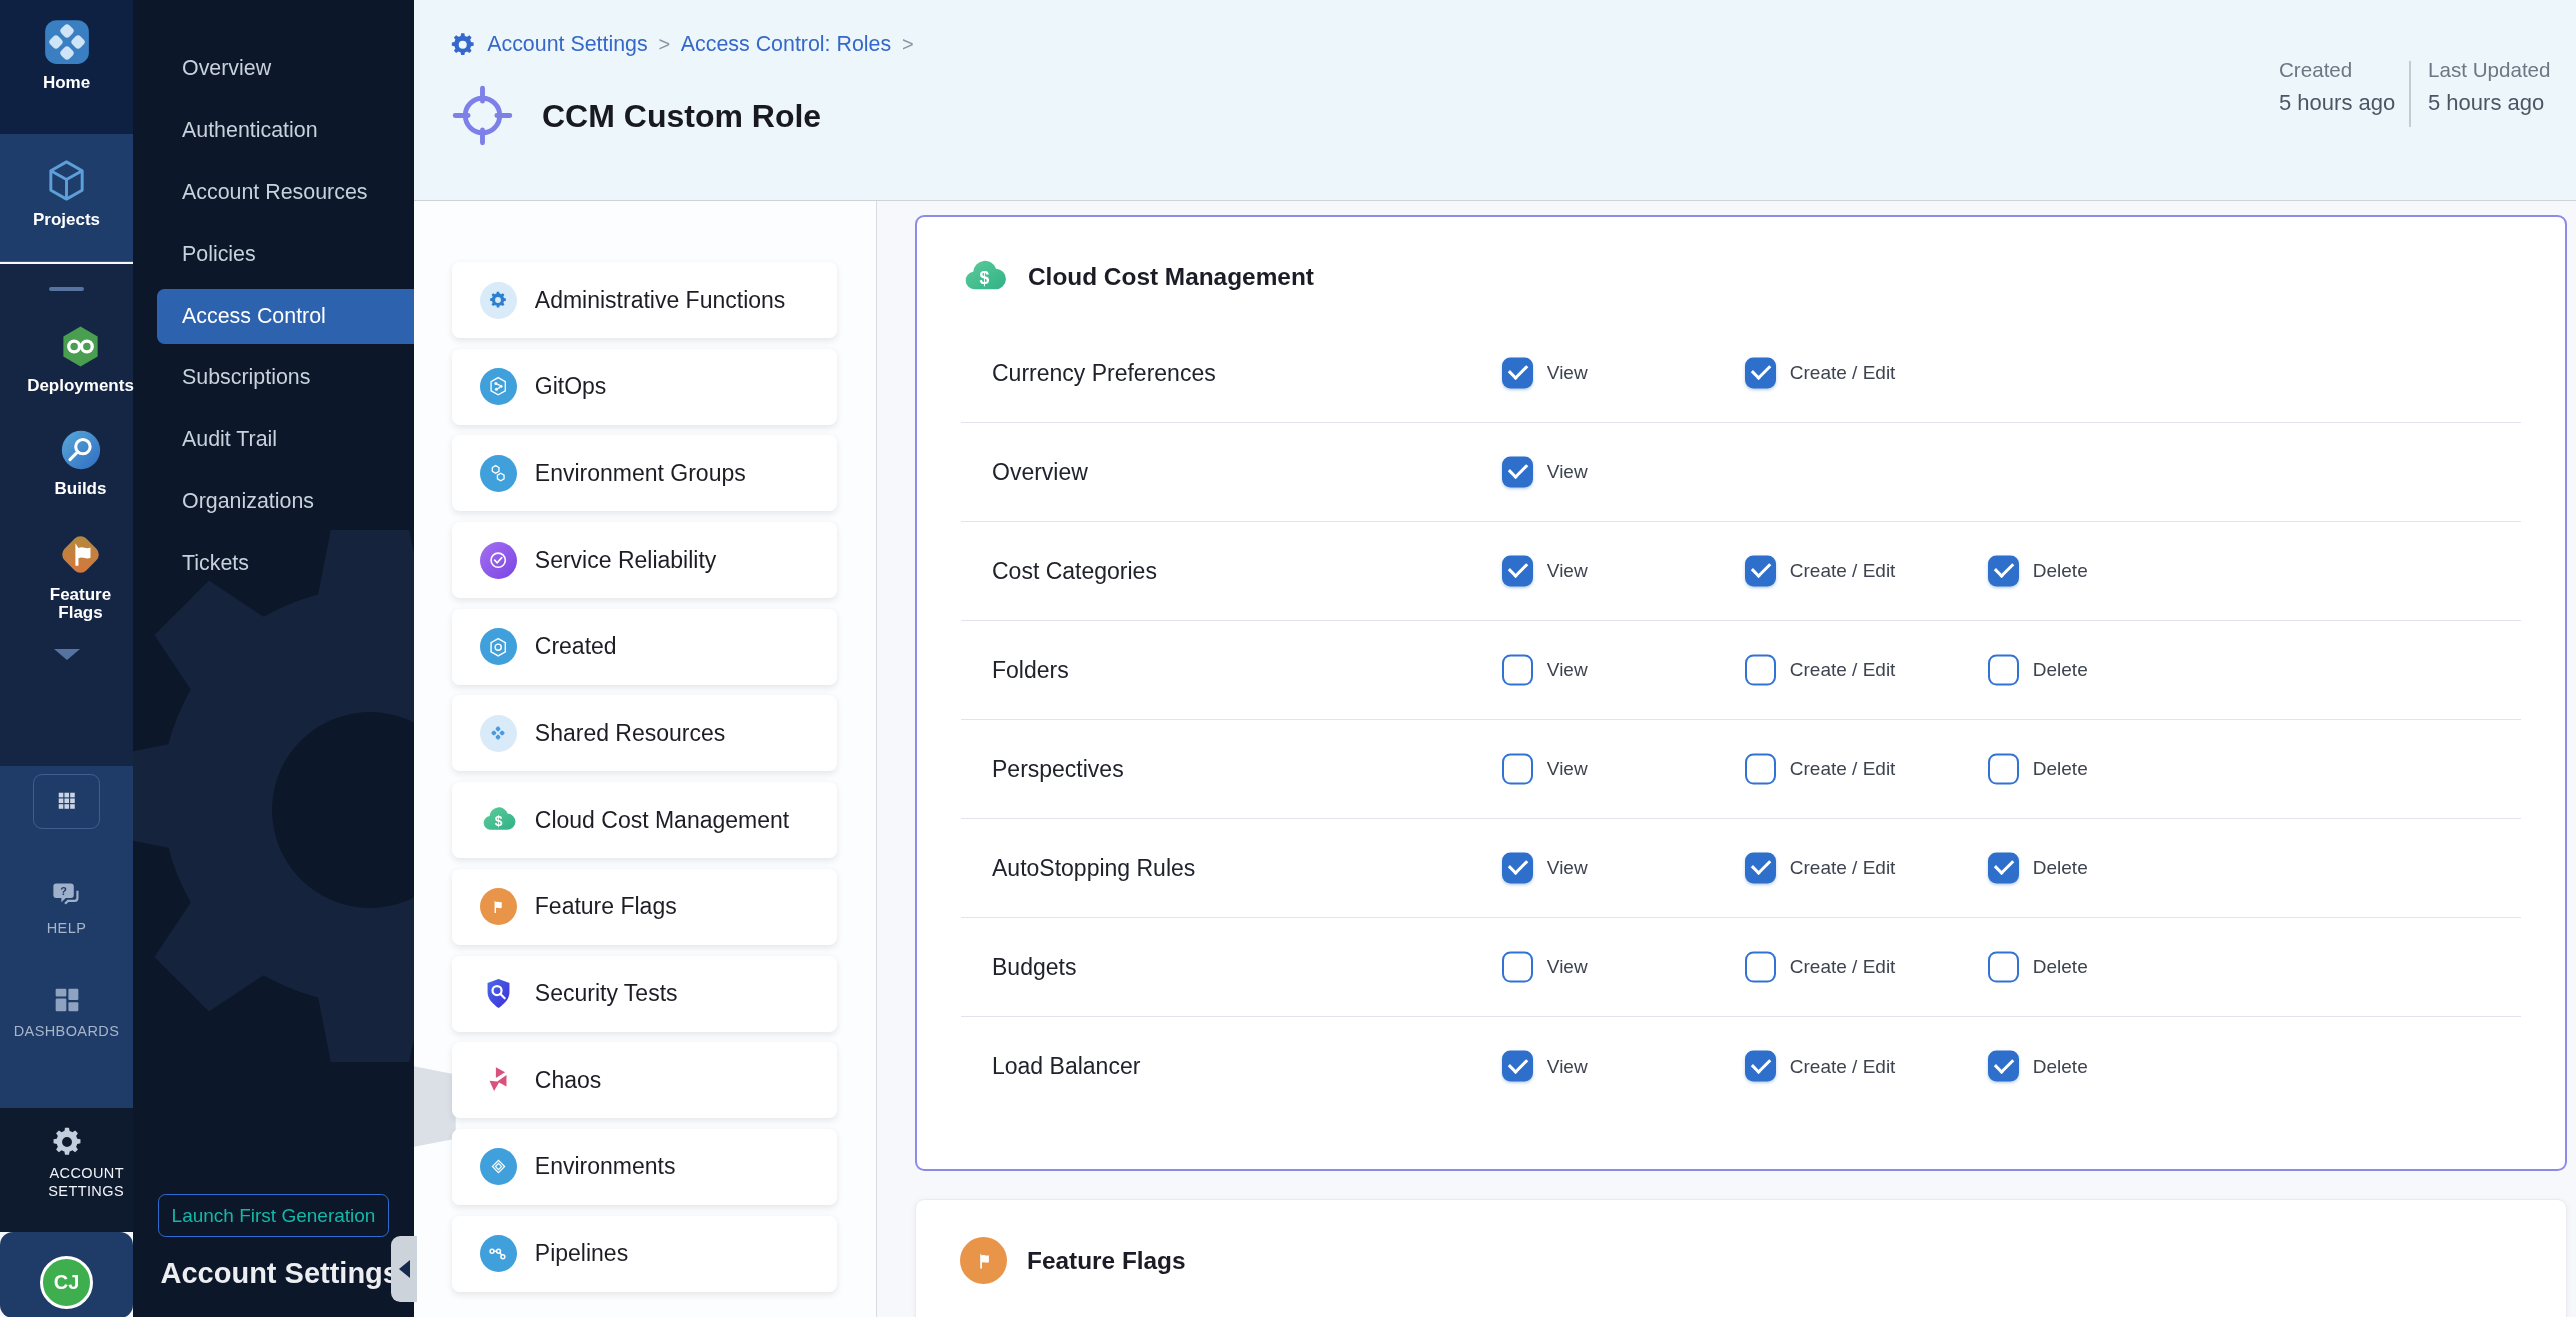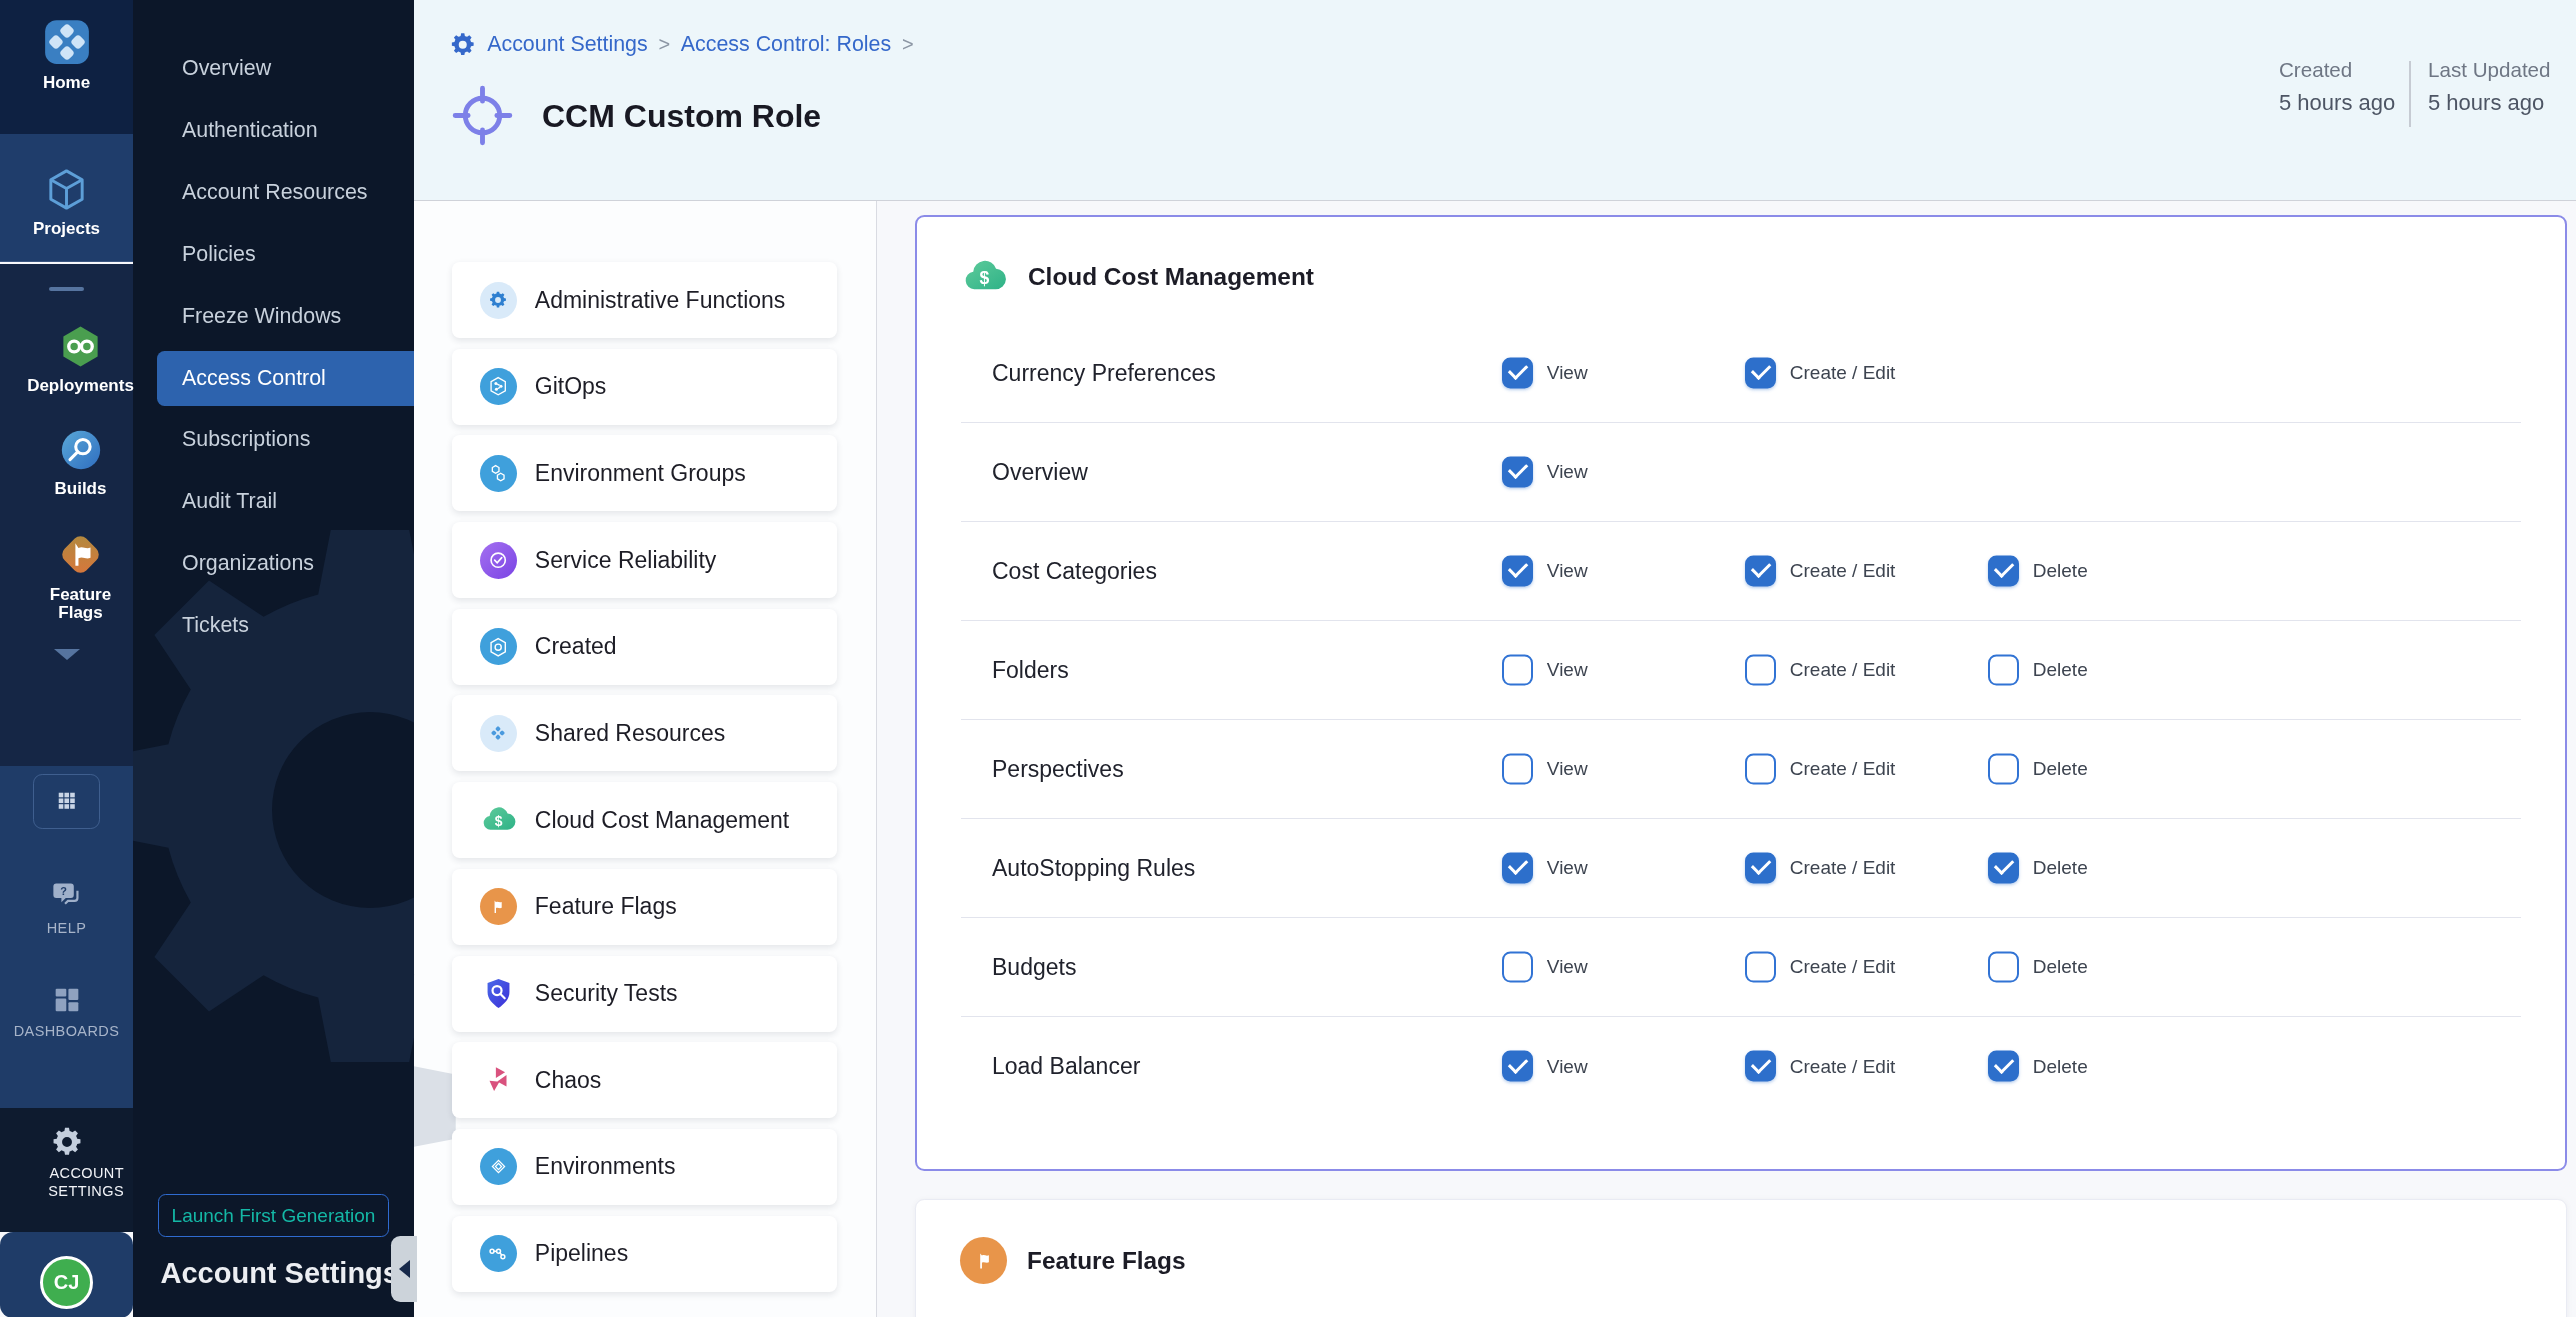--- a/index.html
+++ b/index.html
@@ -17,21 +17,21 @@
   .sec-home    { top:0;    height:134px; background:#0e2142; }
   .sec-projects{ top:134px; height:128px; background:#1f3d6b; border-bottom:1.5px solid #3a5580; }
   .sec-mid     { top:264px; height:503px; background:#152645; }
   .sec-lower   { top:766px; height:342px; background:#1f3c68; }
   .sec-account { top:1108px; height:124px; background:#0e1b2f; }
   .sec-avatar  { top:1232px; height:86px; background:#1f3c68;border-radius:13px; }
   .rail-mod { display:flex; flex-direction:column; align-items:center; cursor:pointer; }
   .rail-label { margin-top:6.9px; font-size:17px; font-weight:bold; color:#ffffff; text-align:center; line-height:18.3px; }
   .rail-label-sm { margin-top:6.1px; font-size:14.5px; font-weight:400; color:#a7b4c9; letter-spacing:0.4px; text-align:right; line-height:17.6px; }
   .sec-home .rail-mod { padding-top:17px; }
-  .sec-projects .rail-mod { padding-top:32px; }
+  .sec-projects .rail-mod { padding-top:23px; }
   .dash { width:35px; height:3.8px; border-radius:2.3px; background:#56749f; margin:23px auto 0; }
   .sec-mid .rail-mod { margin-top:32px;padding-left:28px; }
   .chev { width:0; height:0; margin:26px auto 0; border-left:13px solid transparent; border-right:13px solid transparent; border-top:11.5px solid #56749f; cursor:pointer; }
   .grid-btn { width:67px; height:55px; margin:7.6px auto 0; border:1.5px solid #3f5f8f; border-radius:9.2px; display:flex; align-items:center; justify-content:center; cursor:pointer; }
   .sec-lower .help-mod { margin-top:50px; }
   .sec-lower .dash-mod { margin-top:46px; }
   .sec-account .rail-mod { padding-top:17px; }
   .acct-label { width:115px; }
   .sec-account .rail-label-sm { color:#f2f4f8; }
   .avatar { width:53px; height:53px; margin:24.4px auto 0; border-radius:50%; background:#3fae4f; border:3.1px solid #ffffff; display:flex; align-items:center; justify-content:center; color:#fff; font-size:20px; font-weight:bold; cursor:pointer; }
@@ -315,21 +315,20 @@
 
   <aside class="sidebar">
     <svg class="side-watermark" viewBox="0 0 48 48">
         <use href="#d-gear"></use>
       </svg>
     <div class="side-list">
       <div class="side-item">Overview</div>
       <div class="side-item">Authentication</div>
       <div class="side-item">Account Resources</div>
       <div class="side-item">Policies</div>
-      <div class="side-item">Freeze Windows</div>
       <div class="side-item selected">Access Control</div>
       <div class="side-item">Subscriptions</div>
       <div class="side-item">Audit Trail</div>
       <div class="side-item">Organizations</div>
       <div class="side-item">Tickets</div>
     </div>
     <button class="launch-btn">Launch First Generation</button>
     <div class="side-title">Account Settings</div>
   </aside>
   <div class="collapse-tab">

